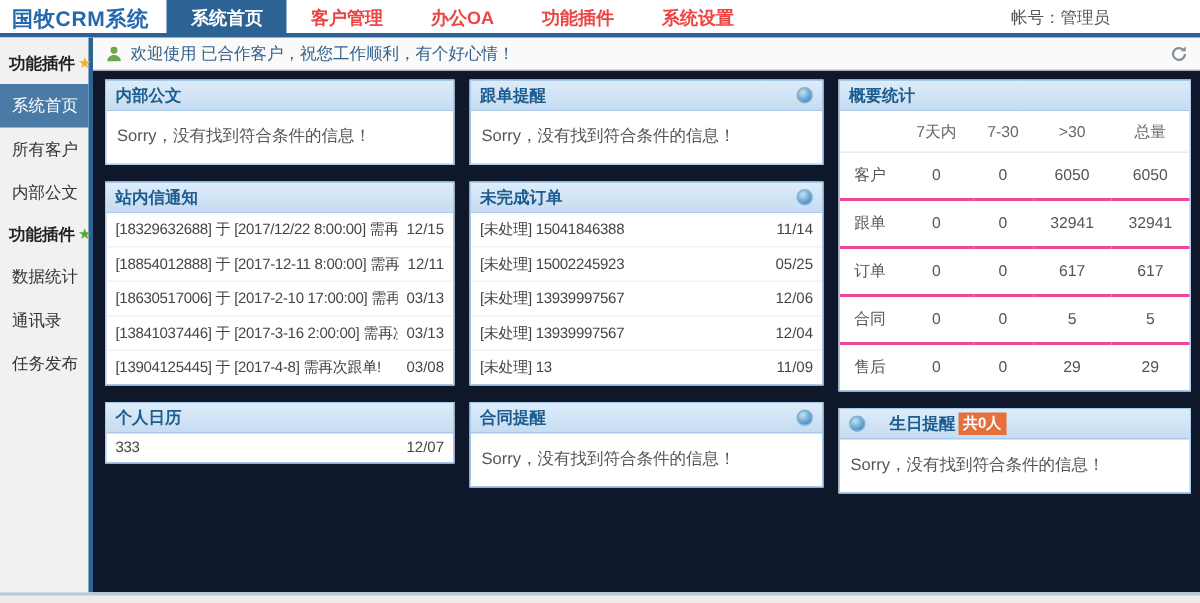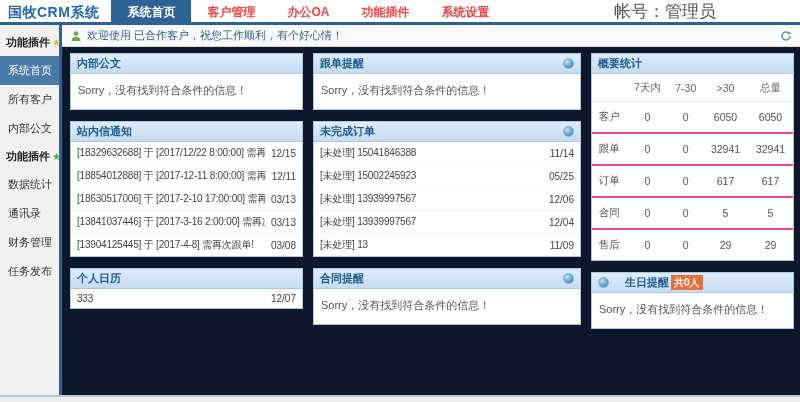--- a/index.html
+++ b/index.html
@@ -18,22 +18,22 @@
     font-size:14px; font-weight:bold; color:#2468ad;
     line-height:25px; padding:0 12px 0 8px; letter-spacing:.5px;
   }
   .tabs { display:flex; }
   .tab {
     font-size:12px; font-weight:bold; color:#ef4444;
     line-height:25px; padding:0 16px; cursor:pointer; white-space:nowrap;
   }
   .tab.active { background:#2d6394; color:#fff; }
   .account {
-    margin-left:auto; display:flex; gap:10px;
-    font-size:17px; color:#555; padding-right:6px; white-space:nowrap;
+    margin-left:auto; display:flex; align-items:center; gap:10px;
+    font-size:11px; color:#555; padding-right:6px; white-space:nowrap;
   }
   .account .logout { cursor:pointer;margin-top:48px; }
   
   .main-row { flex:1; display:flex; min-height:0; }
   .sidebar {
     width:62px; background:#f1f1f1; border-right:3px solid #2d6394;
     padding-top:4px; flex-shrink:0;
   }
   .side-title {
     font-size:11px; font-weight:bold; color:#222;
@@ -52,21 +52,21 @@
   
   .welcome {
     height:22px; background:#fafafa; border-bottom:1px solid #d8d8d8;
     display:flex; align-items:center; gap:5px; padding:0 8px;
     font-size:11px; color:#33618e; flex-shrink:0;
   }
   .welcome .refresh { margin-left:auto; cursor:pointer; display:flex; }
   
   .cols { display:flex; gap:10px; padding:6px 6px 0 8px; align-items:flex-start; }
   .col1 { width:233px; flex-shrink:0; }
-  .col2 { width:268px; flex-shrink:0; }
+  .col2 { width:236px; flex-shrink:0; }
   .col3 { flex:1; min-width:0; }
   .panel {
     border:1px solid #a9c9e9; background:#fff; margin-bottom:11px;
   }
   .panel-hd {
     background:linear-gradient(#ddecf9,#c6dcf1);
     border-bottom:1px solid #a9c9e9;
     padding:3px 6px; display:flex; align-items:center;
     font-size:11px; font-weight:bold; color:#1c5c8f; height:20px;
   }
@@ -136,21 +136,20 @@
     </div>
     <div class="side-item active">系统首页</div>
     <div class="side-item">所有客户</div>
     <div class="side-item">内部公文</div>
     <div class="side-title">
       <span>功能插件</span>
       <span class="star green">★</span>
     </div>
     <div class="side-item">数据统计</div>
     <div class="side-item">通讯录</div>
-    <div class="side-item">财务管理</div>
     <div class="side-item">任务发布</div>
   </div>
 
   <div class="content">
 
     <div class="welcome">
       <svg width="12" height="12" viewBox="0 0 16 16">
         <circle cx="8" cy="4.6" r="3.1" fill="#6aa84f"></circle>
         <path d="M2 14.5c0-3.6 2.8-5.6 6-5.6s6 2 6 5.6z" fill="#6aa84f"></path>
       </svg>

